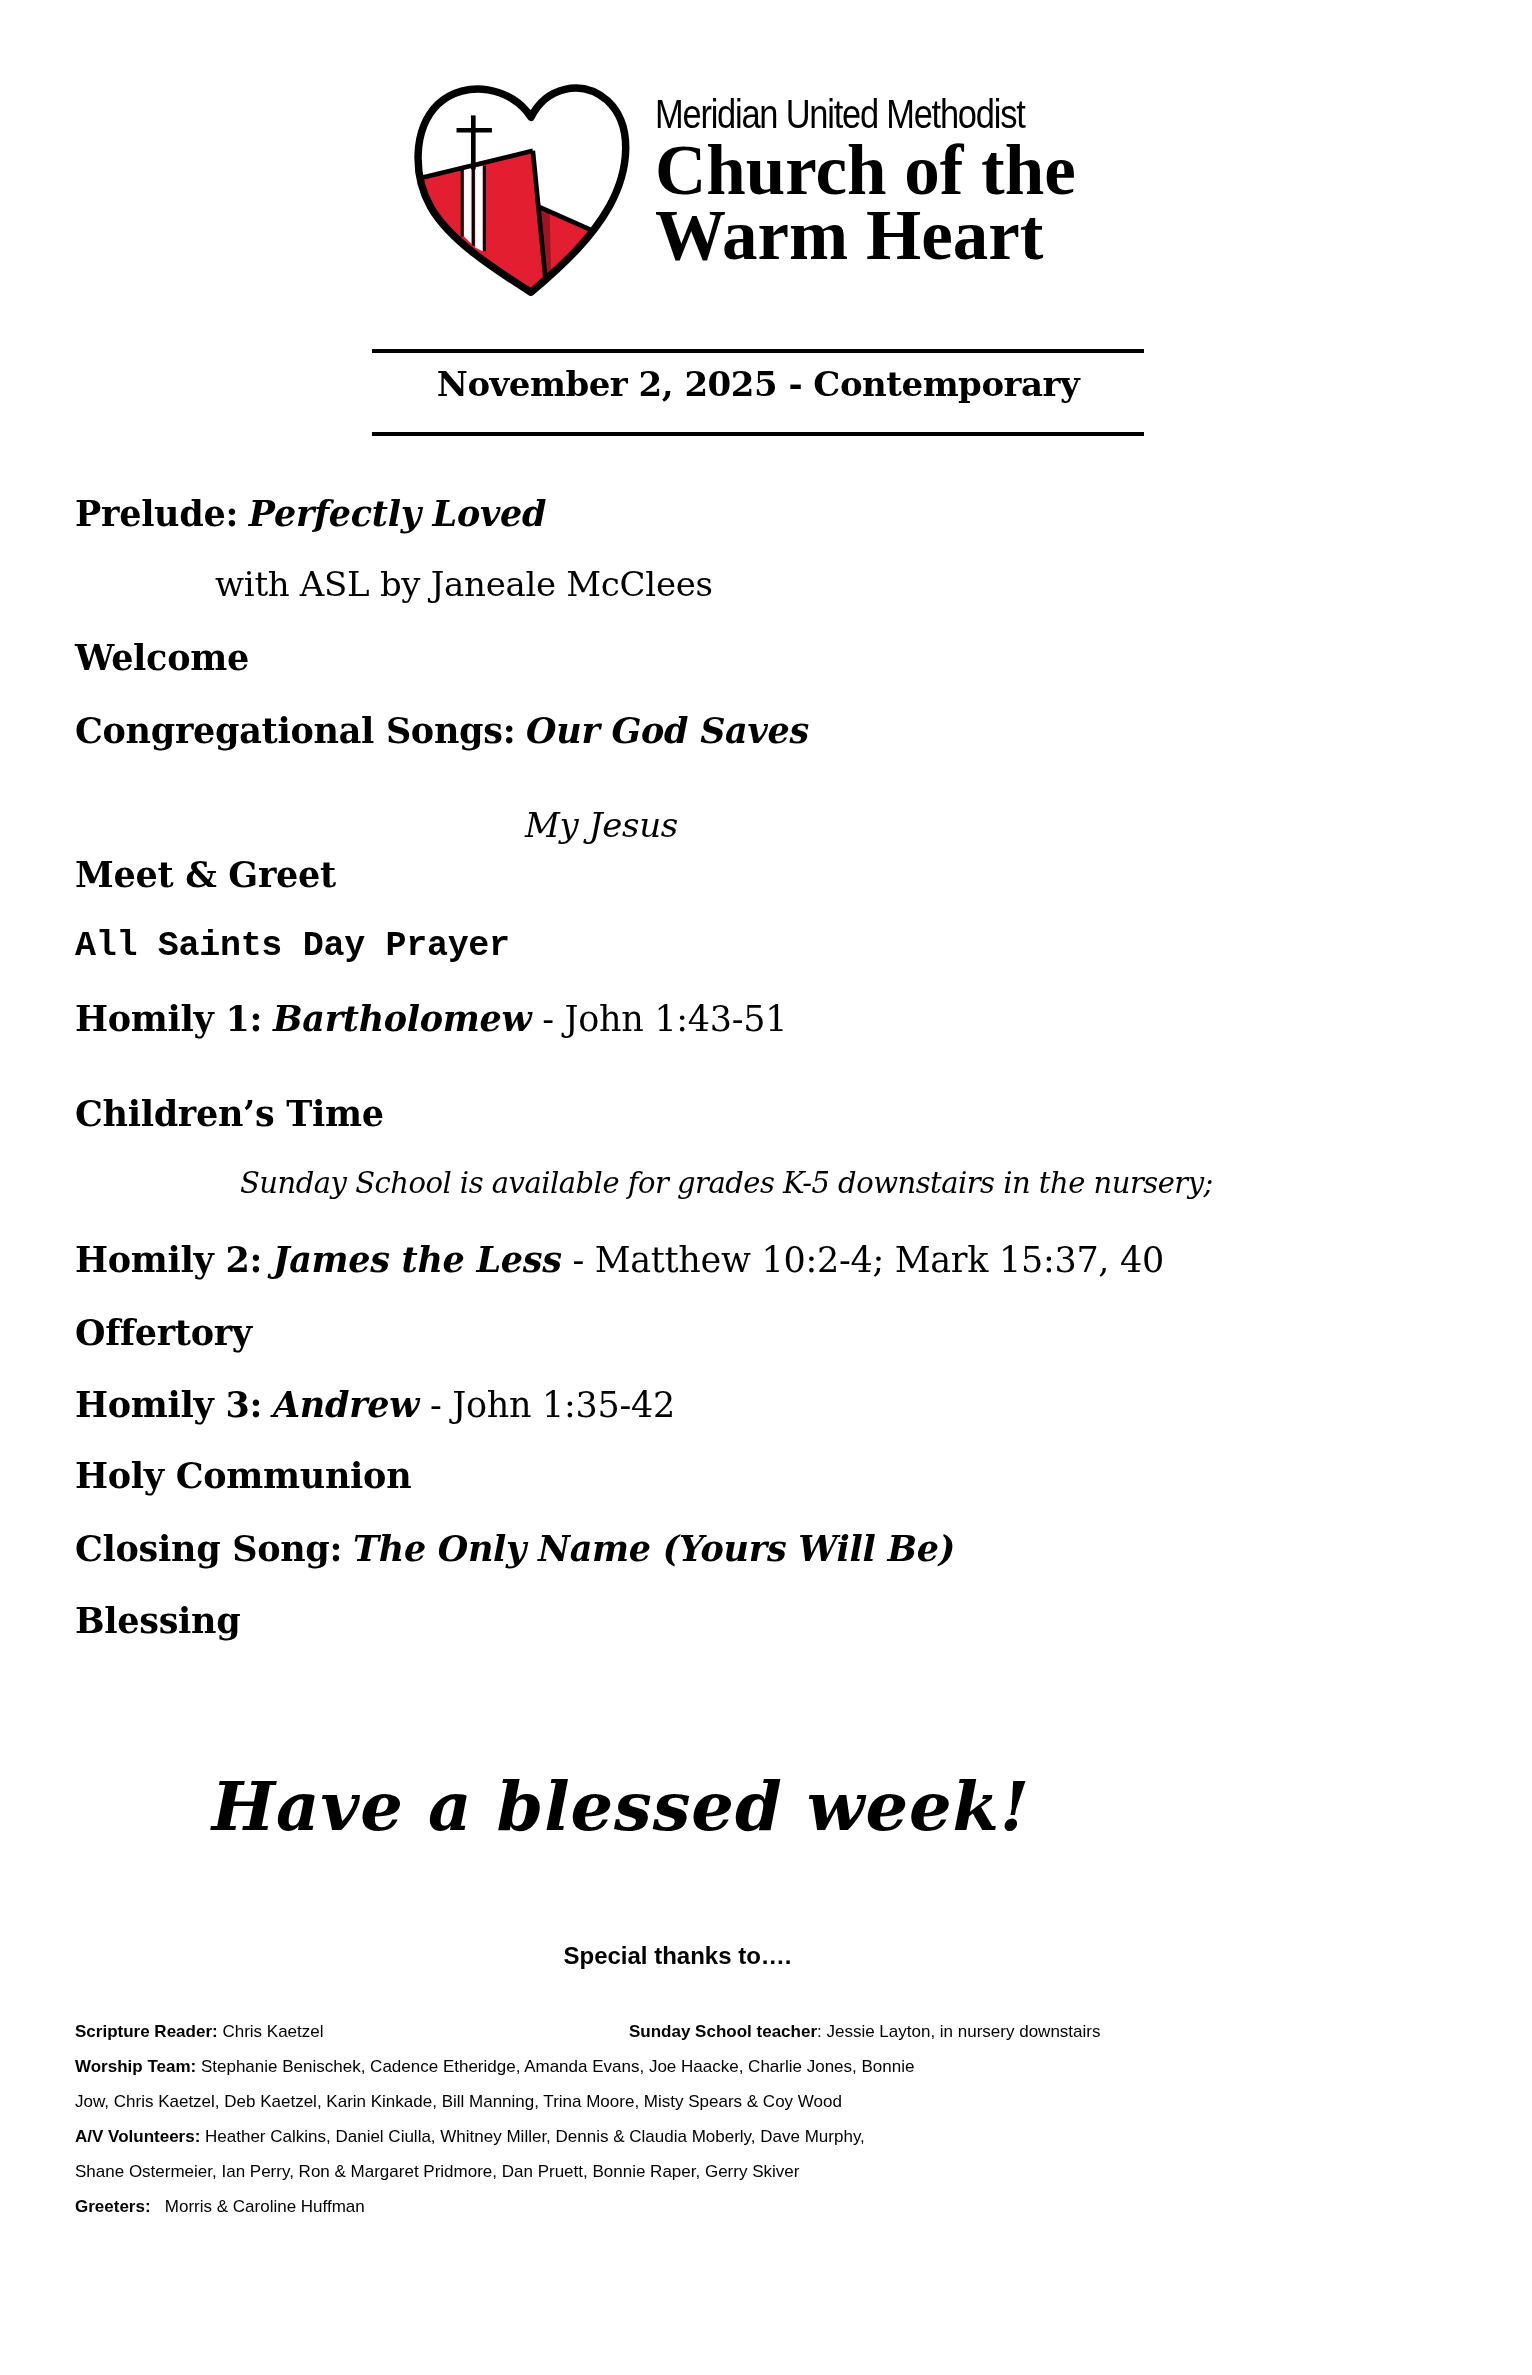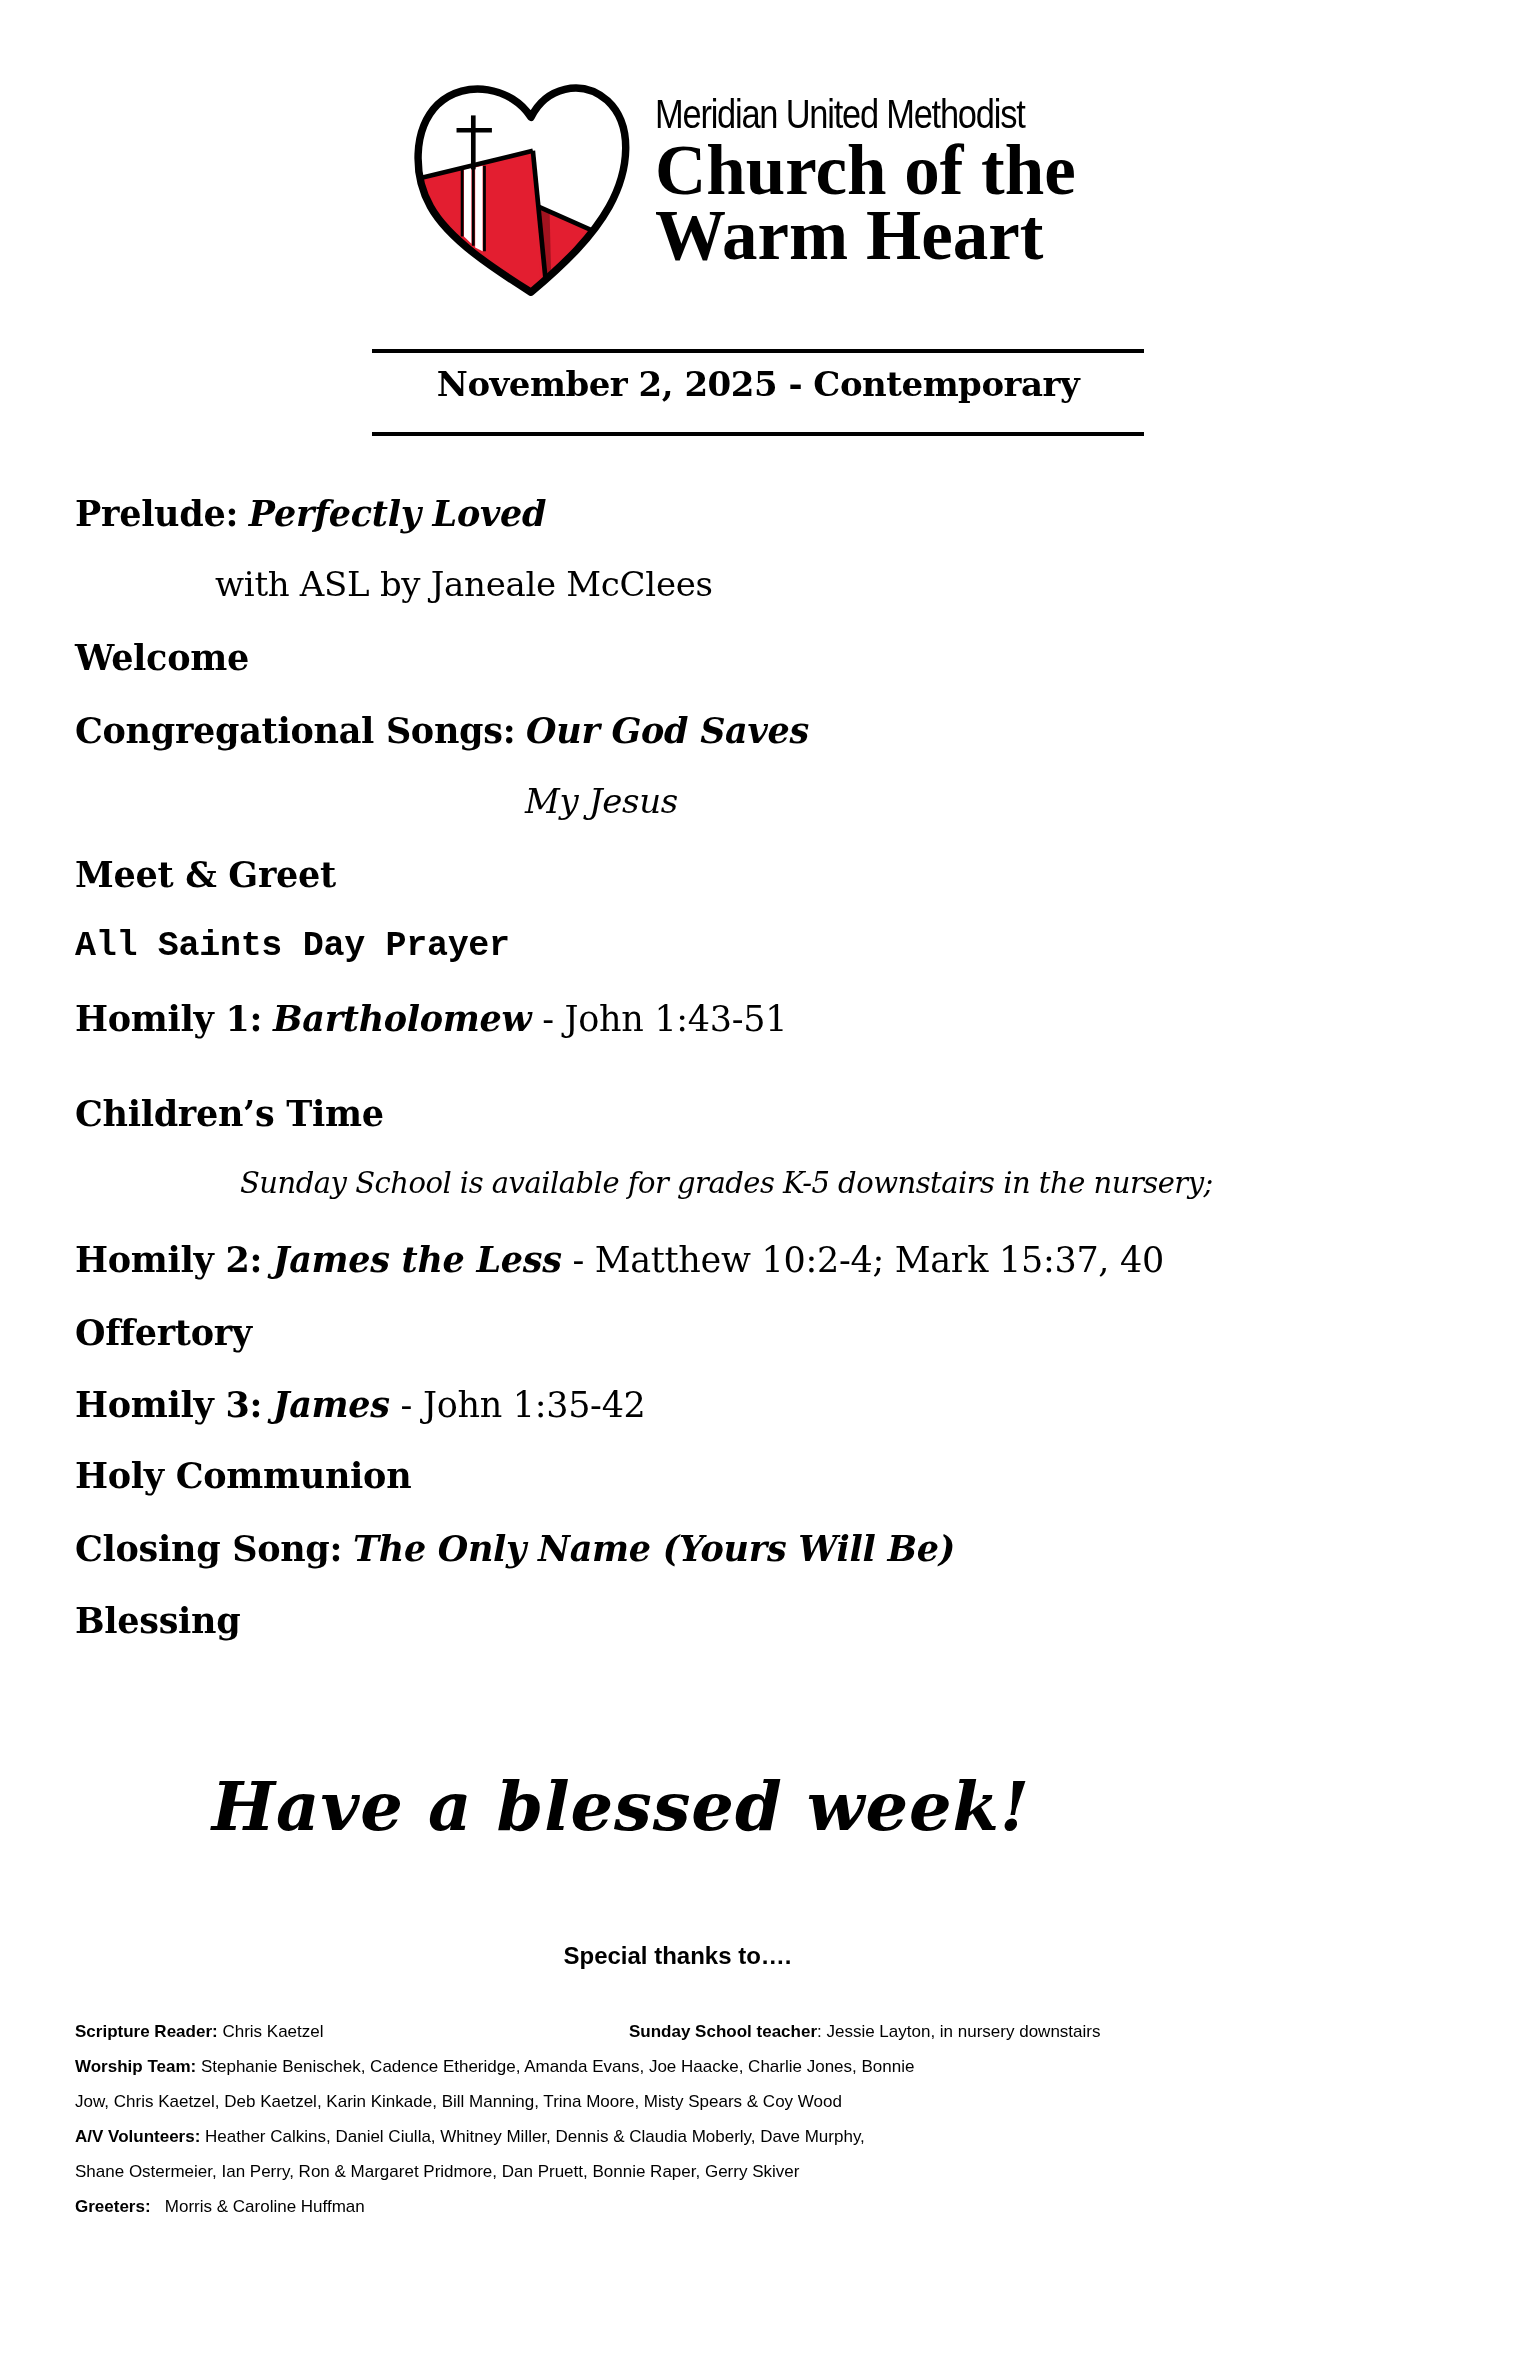--- a/index.html
+++ b/index.html
@@ -88,21 +88,21 @@
     <div class="sub" style="top:563px; left:140px;">with ASL by Janeale McClees</div>
 
     <div class="item" style="top:635px;">
       <span class="label">Welcome</span>
     </div>
 
     <div class="item" style="top:708px;">
       <span class="label">Congregational Songs:</span>
       <span class="title">Our God Saves</span>
     </div>
-    <div class="sub italic" style="top:780px; left:450px;text-align:center;">My Jesus</div>
+    <div class="sub italic" style="top:804px; left:450px;text-align:center;">My Jesus</div>
 
     <div class="item" style="top:852px;">
       <span class="label">Meet &amp; Greet</span>
     </div>
 
     <div class="item" style="top:924px;font-family:Liberation Mono, monospace;">
       <span class="label">All Saints Day Prayer</span>
     </div>
 
     <div class="item" style="top:996px;">
@@ -119,21 +119,21 @@
       <span class="label">Homily 2:</span>
       <span class="title">James the Less</span><span class="ref"> - Matthew 10:2-4; Mark 15:37, 40</span>
     </div>
 
     <div class="item" style="top:1310px;">
       <span class="label">Offertory</span>
     </div>
 
     <div class="item" style="top:1382px;">
       <span class="label">Homily 3:</span>
-      <span class="title">James</span><span class="ref"> - John 1:35-42</span>
+      <span class="title">Andrew</span><span class="ref"> - John 1:35-42</span>
     </div>
 
     <div class="item" style="top:1453px;">
       <span class="label">Holy Communion</span>
     </div>
 
     <div class="item" style="top:1526px;">
       <span class="label">Closing Song:</span>
       <span class="title">The Only Name (Yours Will Be)</span>
     </div>

